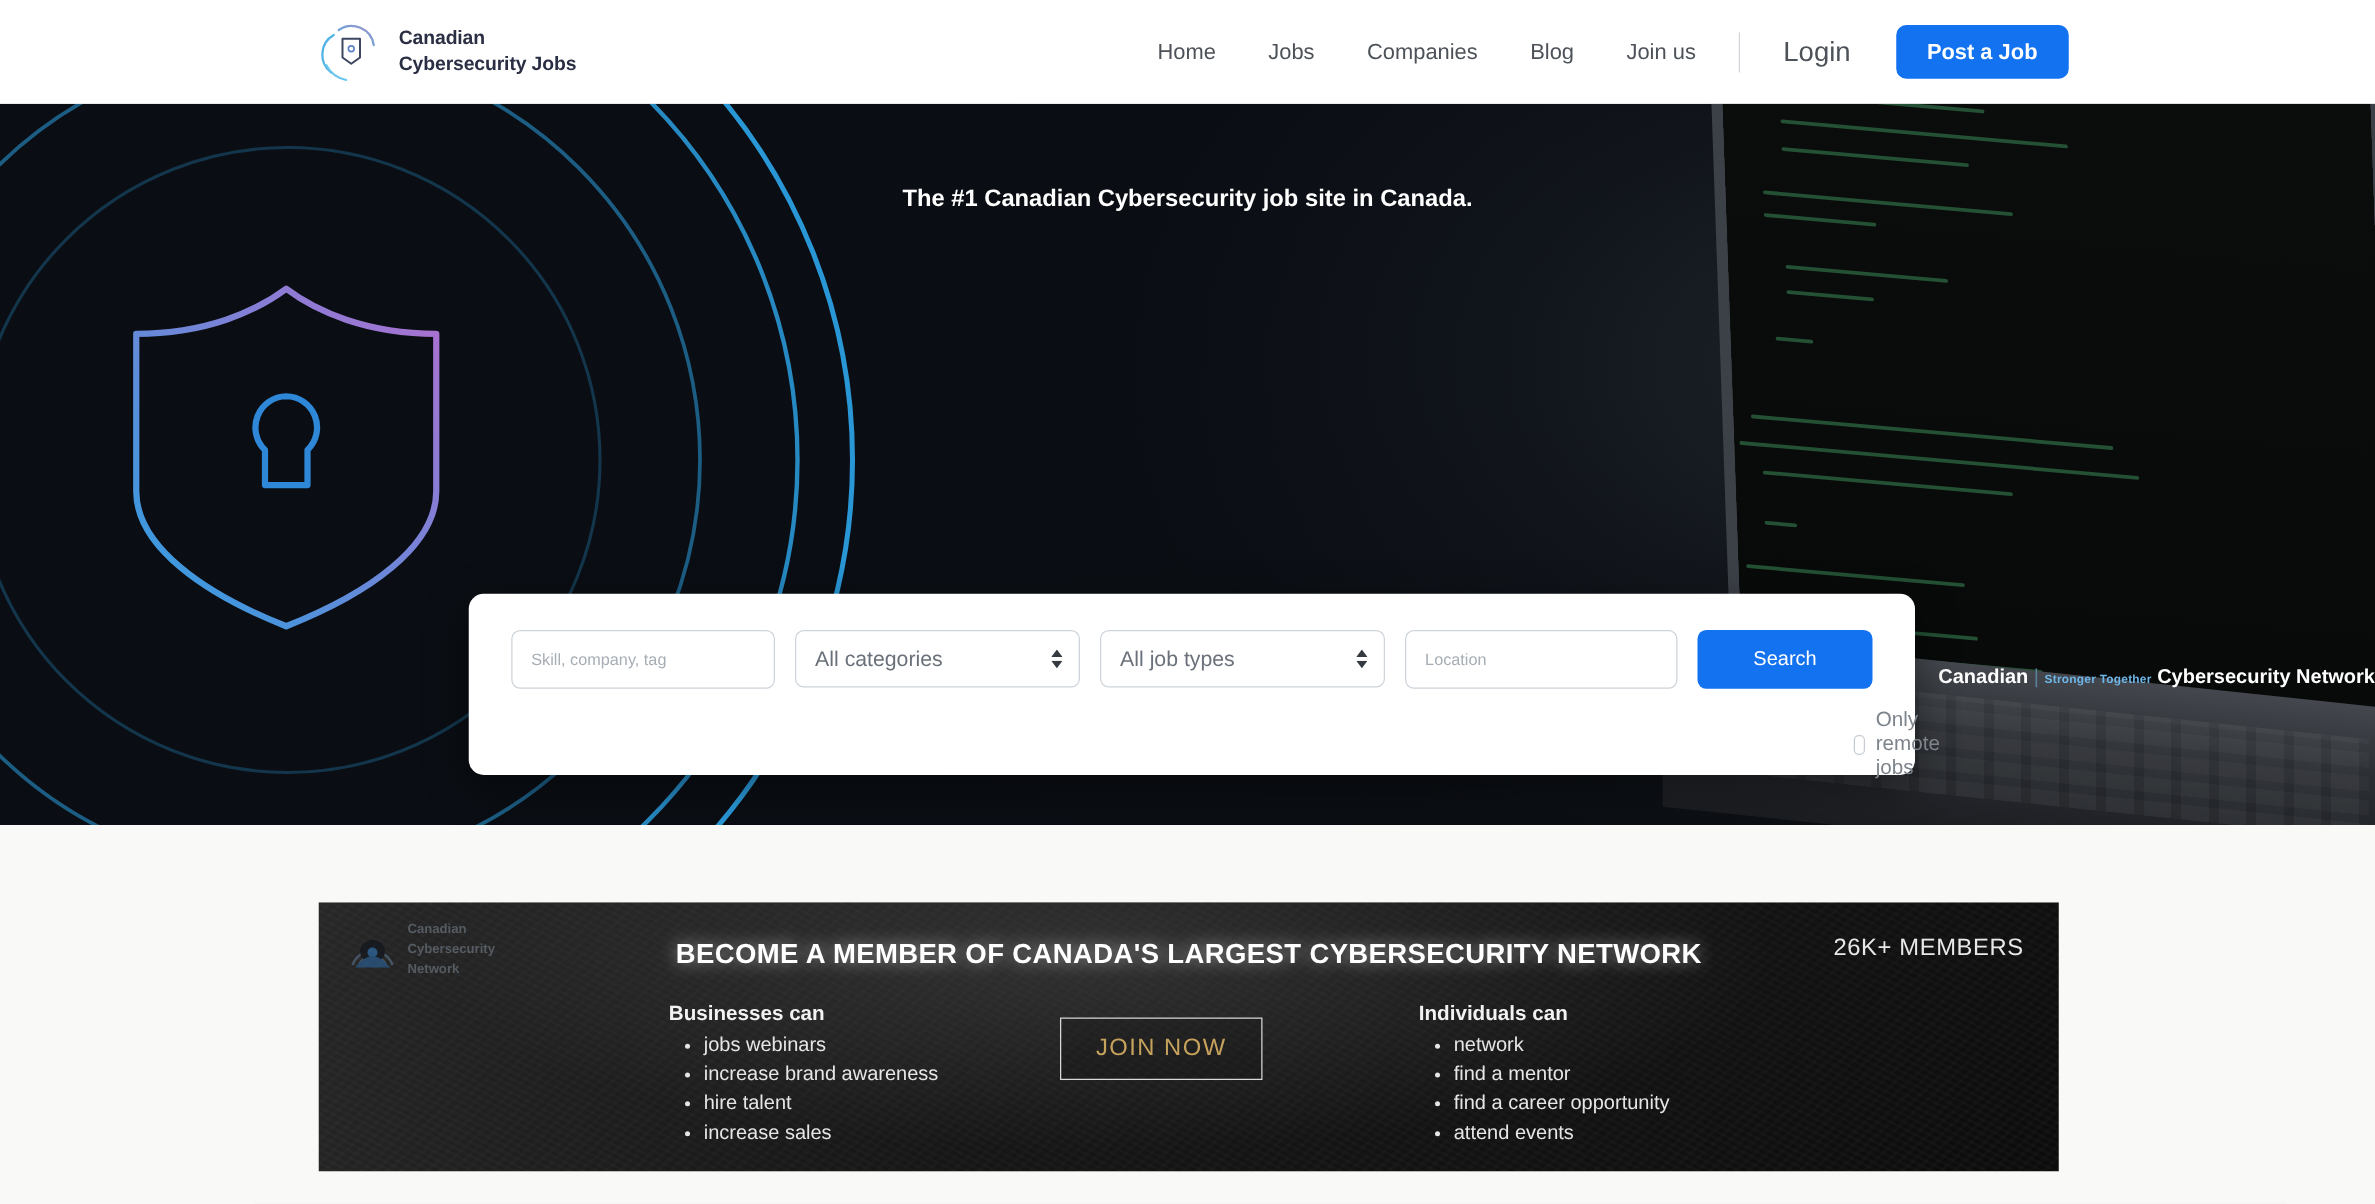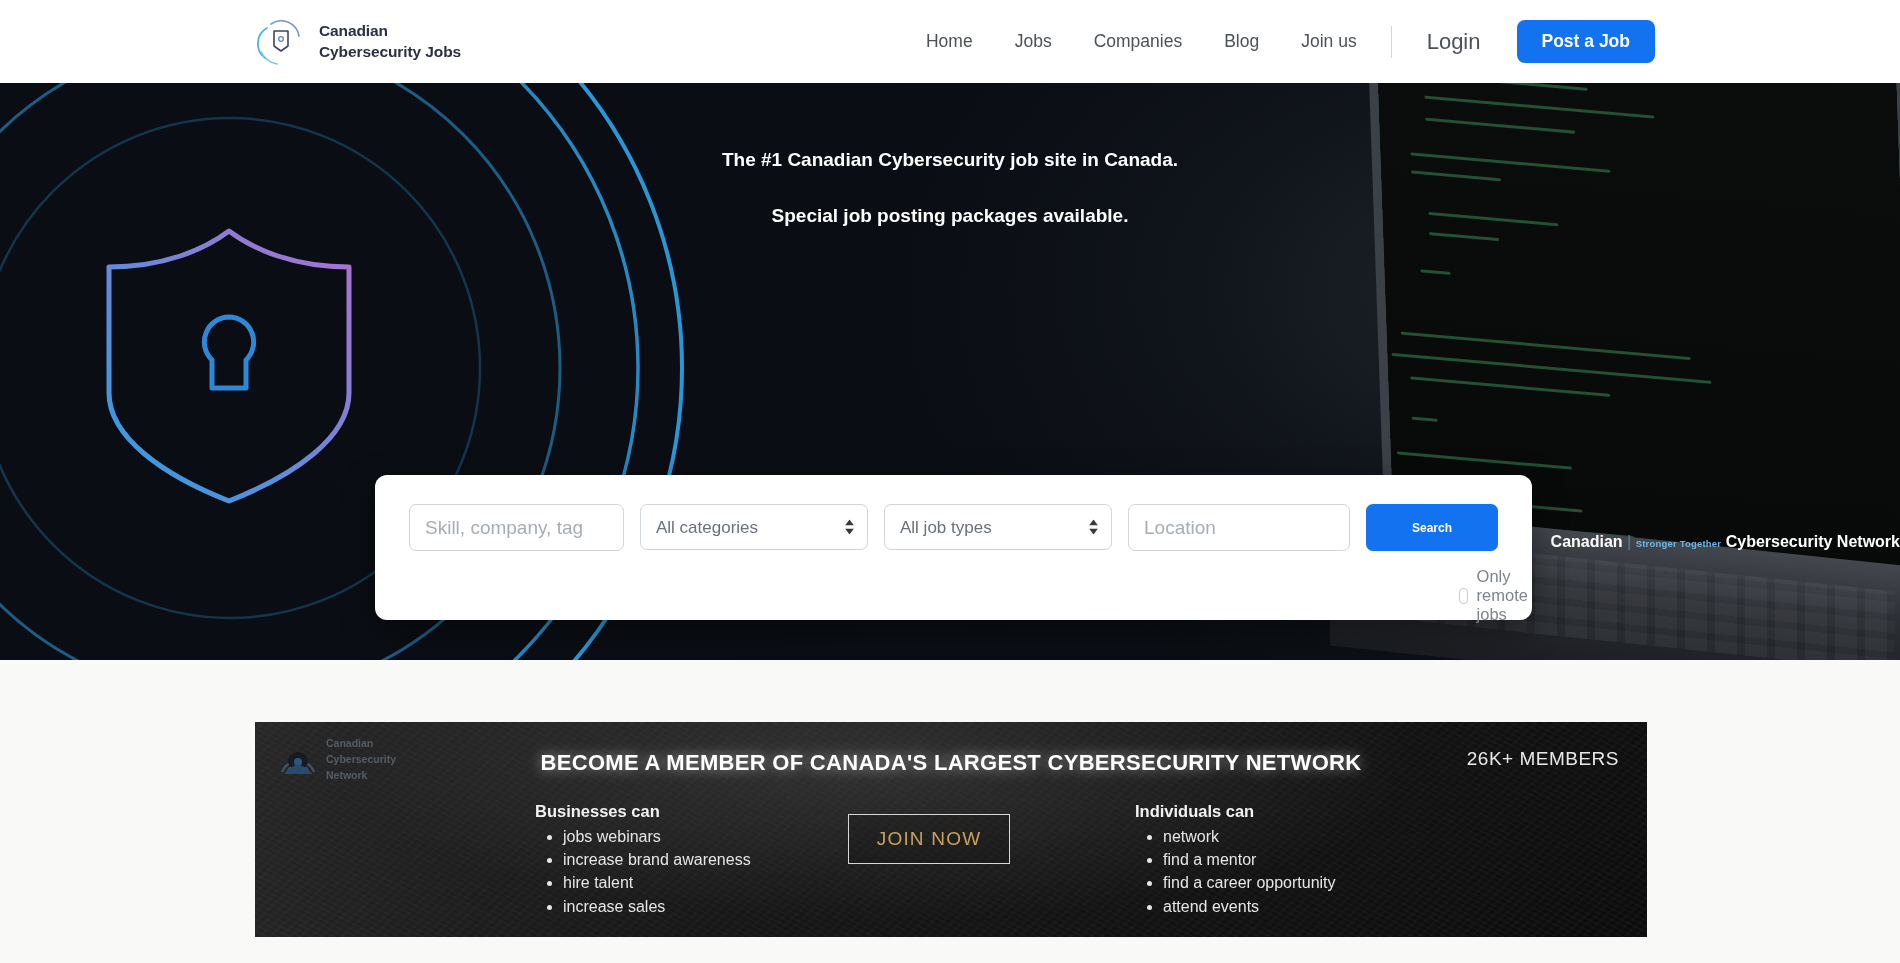--- a/index.html
+++ b/index.html
@@ -164,21 +164,21 @@
     border-radius: 12px;
     box-shadow: 0 10px 34px rgba(0,0,0,0.40);
     z-index: 8;
     padding: 29px 34px;
   }
   .search-row { display: flex; align-items: flex-start; gap: 16px; }
   .field {
     height: 47px;
     border: 1px solid #ced4da;
     border-radius: 7px;
-    font-size: 19px;
+    font-size: 13px;
     font-family: inherit;
     padding: 0 15px;
     color: #343a40;
     background: #ffffff;
     outline: none;
   }
   .field::placeholder { color: #a6adb5; }
   .field-skill { width: 215px; }
   .field-location { width: 222px; }
   .select-wrap { position: relative; }
@@ -204,28 +204,28 @@
     pointer-events: none;
     display: flex; flex-direction: column; gap: 3px;
   }
   .btn-search {
     background: #1272f0;
     color: #ffffff;
     border: none;
     border-radius: 7px;
     width: 143px;
     height: 47px;
-    font-size: 12px;
-    font-weight: bold;
+    font-size: 16px;
+    font-weight: normal;
     font-family: inherit;
     cursor: pointer;
   }
   .remote-row {
     position: absolute;
-    left: 1084px; top: 92px;
+    left: 1108px; top: 92px;
     display: flex; align-items: center; gap: 9px;
   }
   .checkbox {
     width: 16px; height: 16px;
     border: 1px solid #c6ccd3;
     border-radius: 4px;
     background: #fff;
     cursor: pointer;
   }
   .remote-label { font-size: 16.5px; color: #7d848c; cursor: pointer; }
@@ -404,21 +404,20 @@
         <stop offset="0" stop-color="#2b9fe0"></stop>
           <stop offset="1" stop-color="#b06fd0"></stop>
       </linearGradient>
     </defs>
     <path d="M14 54 C70 54 110 36 134 18 C158 36 198 54 254 54 L254 180 C254 224 200 262 134 288 C68 262 14 224 14 180 Z" fill="none" stroke="url(#sg)" stroke-width="5" stroke-linejoin="round"></path>
     <path d="M134 104 a25 25 0 0 1 17 43 l0 28 -34 0 0 -28 a25 25 0 0 1 17 -43 z" fill="none" stroke="#2f87d8" stroke-width="5" stroke-linejoin="round"></path>
   </svg>
 
   <div class="hero-inner">
     <p class="hero-sub1">The #1 Canadian Cybersecurity job site in Canada.</p>
-    <p class="hero-sub2">Special job posting packages available.</p>
   </div>
 
   <div class="search-panel">
     <div class="search-row">
       <input class="field field-skill" type="text" placeholder="Skill, company, tag" style="">
 
       <span class="select-wrap">
         <select class="select-field">
           <option>All categories</option>
         </select>

